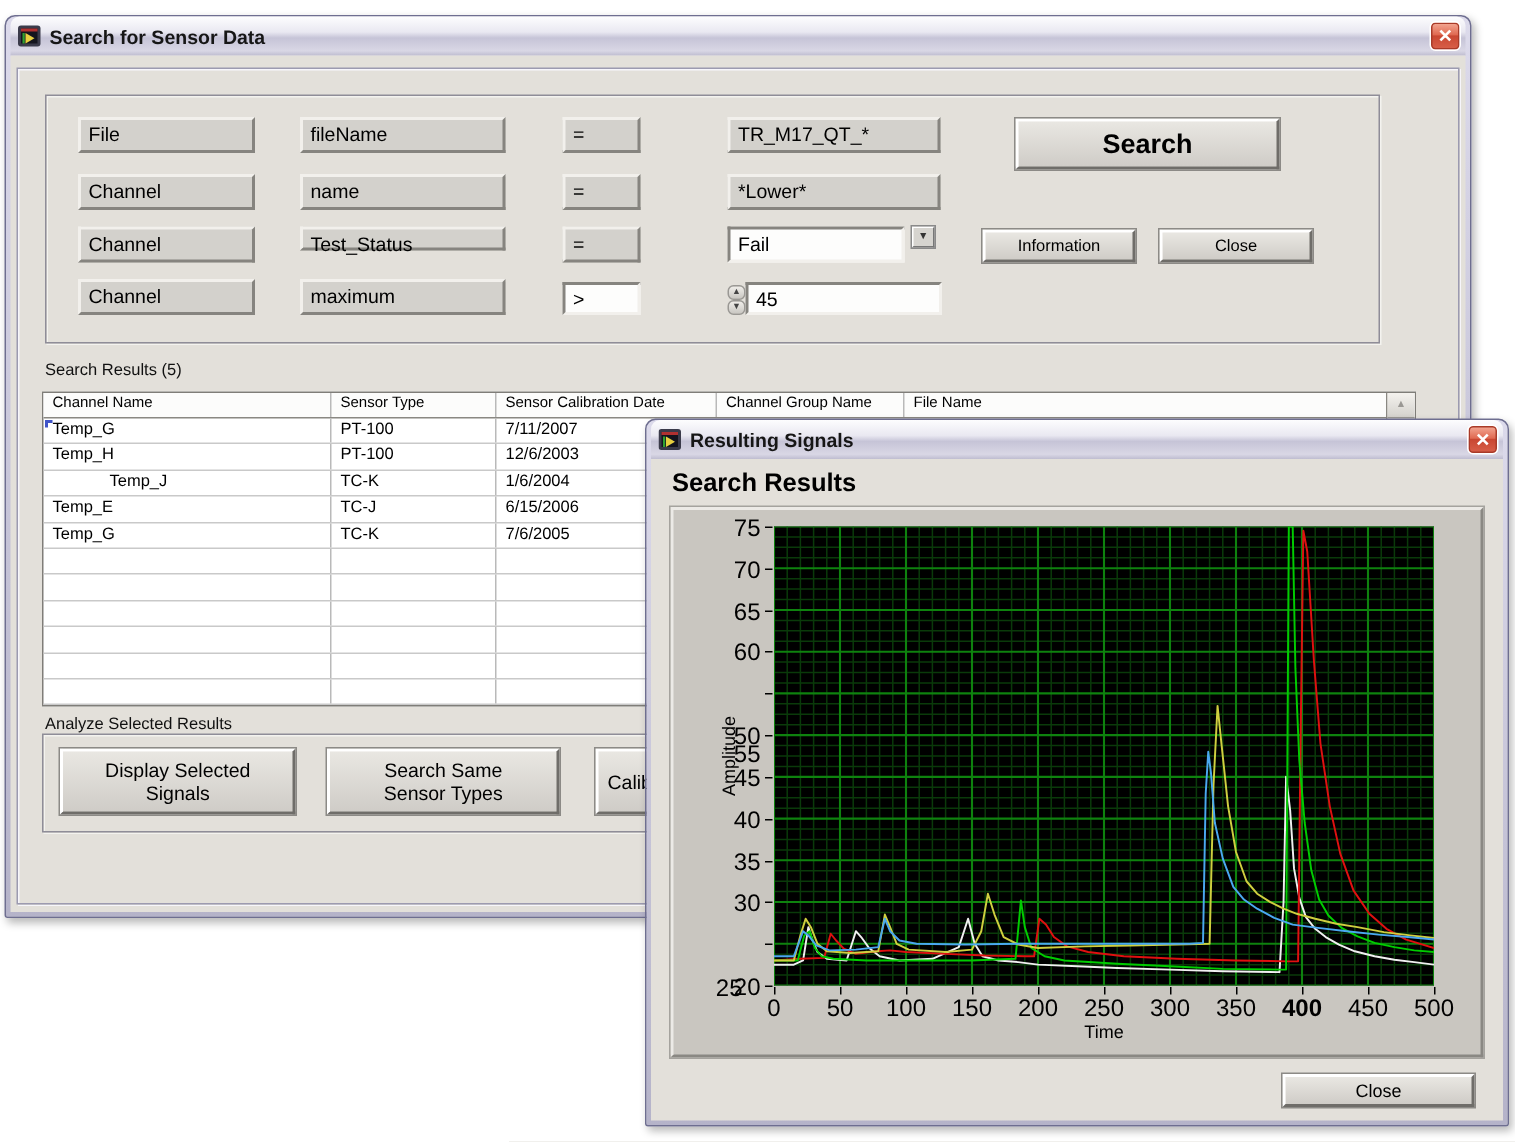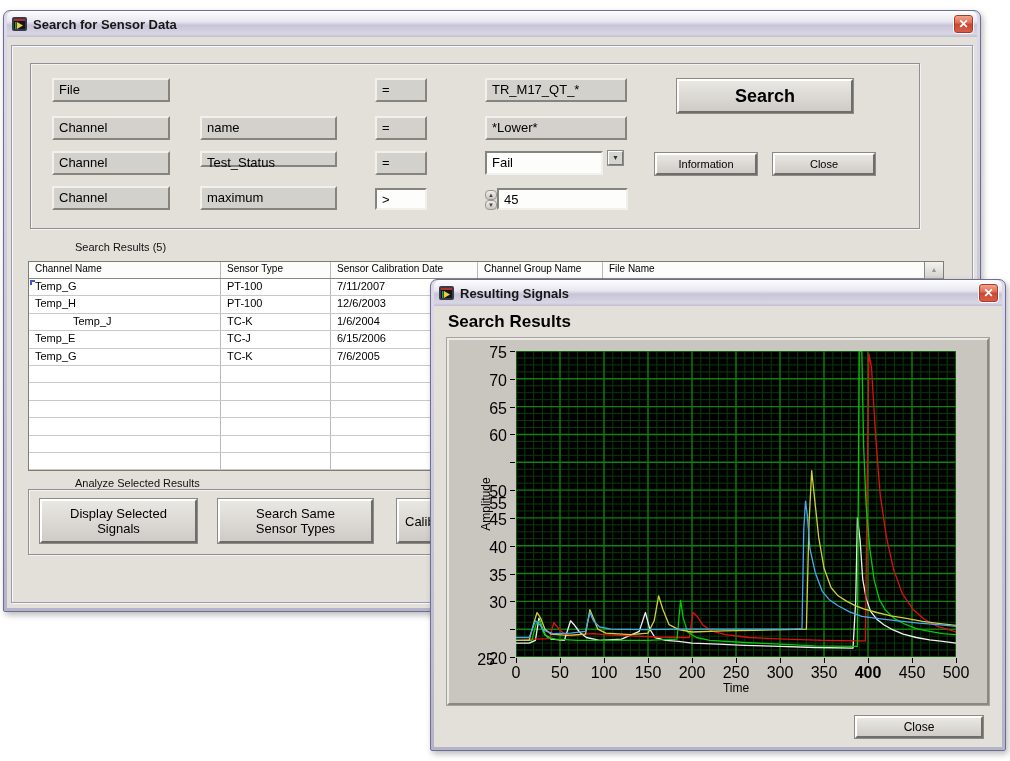--- a/index.html
+++ b/index.html
@@ -31,21 +31,21 @@
          padding:2px 0 0 5px; }
   .white-box { position:absolute; background:#fdfdfc; color:#000; font-size:13px;
          border-top:2px solid #86847f; border-left:2px solid #86847f;
          border-bottom:2px solid #f2f0ec; border-right:2px solid #f2f0ec;
          padding:2px 0 0 5px; }
   .btn3d { position:absolute; background:linear-gradient(180deg,#e9e7e2,#cfccc7);
          border-top:2px solid #ffffff; border-left:2px solid #ffffff;
          border-bottom:2px solid #6f6d69; border-right:2px solid #6f6d69;
          outline:1px solid #8c8a86; color:#000; display:flex; align-items:center; justify-content:center;
          text-align:center; cursor:pointer; white-space:pre-line; }
-  .small-label { position:absolute; font-size:11px; color:#111;margin-left:45px; }
+  .small-label { position:absolute; font-size:11px; color:#111; }
   .dd-btn { position:absolute; width:15px; height:14px; background:#d6d4cf; font-size:7px; color:#333;
          border-top:1px solid #fff; border-left:1px solid #fff;
          border-bottom:1px solid #777; border-right:1px solid #777; outline:1px solid #8a8a8a;
          text-align:center; line-height:12px; cursor:pointer; }
   .spin { position:absolute; width:12px; height:20px; }
   .spin span { display:block; width:12px; height:10px; background:linear-gradient(180deg,#f0eeea,#c9c7c2);
          border:1px solid #9a9894; border-radius:4px; font-size:6px; color:#444; text-align:center; line-height:8px; }
 
   
   .table { position:absolute; background:#ffffff; border:1px solid #7f7d78; font-size:11px; }
@@ -88,20 +88,21 @@
     </span>
     <span>Search for Sensor Data</span>
     <span class="xbtn">✕</span>
   </div>
   <div class="content">
     <div class="inset-frame" style="left:4px; top:8px; width:962px; height:558px;"></div>
 
     <div class="groupbox" style="left:23px; top:26px; width:890px; height:166px;"></div>
 
     <div class="gray-box" style="left:45px;  top:41px; width:118px; height:24px;">File</div>
+    <div class="gray-box" style="left:193px; top:41px; width:137px; height:24px;">fileName</div>
     <div class="gray-box" style="left:368px; top:41px; width:52px;  height:24px;">=</div>
     <div class="gray-box" style="left:478px; top:41px; width:142px; height:24px;">TR_M17_QT_*</div>
 
     <div class="gray-box" style="left:45px;  top:79px; width:118px; height:24px;">Channel</div>
     <div class="gray-box" style="left:193px; top:79px; width:137px; height:24px;">name</div>
     <div class="gray-box" style="left:368px; top:79px; width:52px;  height:24px;">=</div>
     <div class="gray-box" style="left:478px; top:79px; width:142px; height:24px;">*Lower*</div>
 
     <div class="gray-box" style="left:45px;  top:114px; width:118px; height:24px;">Channel</div>
     <div class="gray-box" style="left:193px; top:114px; width:137px; height:16px;">Test_Status</div>

